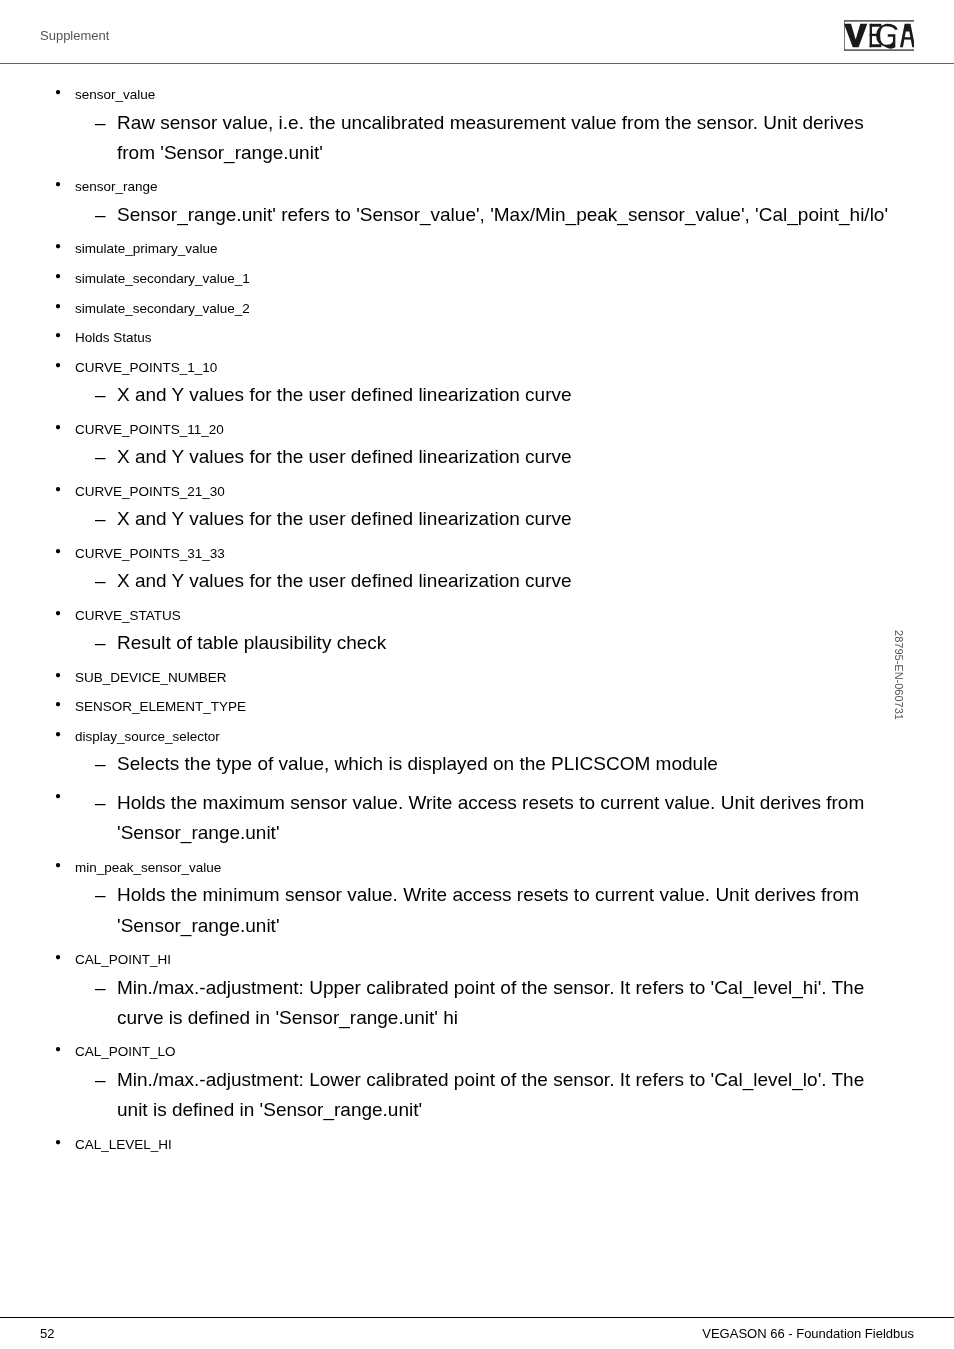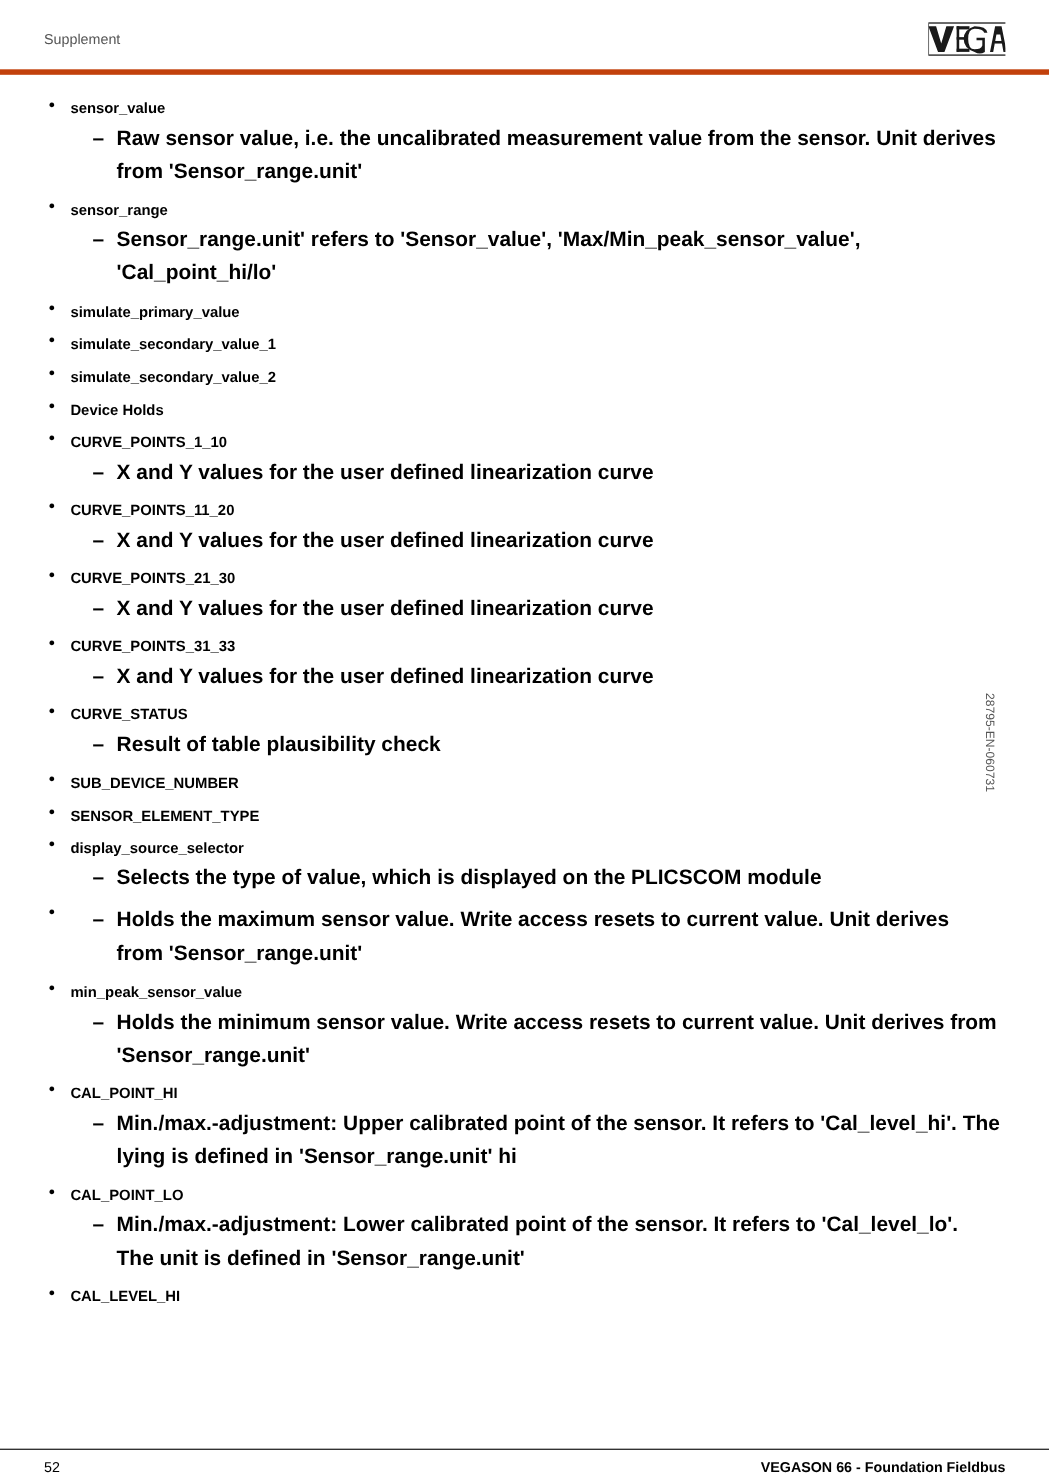--- a/index.html
+++ b/index.html
@@ -25,21 +25,21 @@
       position: relative;
       background: #ffffff;
     }
 
     
     .header {
       display: flex;
       justify-content: space-between;
       align-items: center;
       padding: 18px 40px 10px 40px;
-      border-bottom: 5px solid #c2410c;
+      border-bottom: 1px solid #c2410c;
       margin-bottom: 20px;
     }
 
     .header-title {
       font-size: 13px;
       color: #555555;
     }
 
     .logo {
       display: flex;
@@ -53,22 +53,21 @@
 
     
     .content {
       padding: 0 40px 60px 40px;
     }
 
     
     .main-list {
       list-style: none;
       padding: 0;
-      margin: 4px;
-      font-weight: bold;
+      margin: 15px;
     }
 
     .main-list > li {
       margin-bottom: 8px;
       position: relative;
       padding-left: 20px;
     }
 
     .main-list > li::before {
       content: "●";
@@ -121,21 +120,20 @@
     }
 
     .footer-page {
       font-size: 13px;
       color: #000000;
     }
 
     .footer-title {
       font-size: 13px;
       color: #000000;
-      font-weight: bold;
     }
 
     
     .side-text {
       position: absolute;
       right: 10px;
       top: 50%;
       transform: translateY(-50%) rotate(90deg);
       font-size: 11px;
       color: #555555;
@@ -188,21 +186,21 @@
         <li>
           <span class="item-title">simulate_primary_value</span>
         </li>
         <li>
           <span class="item-title">simulate_secondary_value_1</span>
         </li>
         <li>
           <span class="item-title">simulate_secondary_value_2</span>
         </li>
         <li>
-          <span class="item-title">Device Holds</span>
+          <span class="item-title">Holds Status</span>
         </li>
         <li>
           <span class="item-title">CURVE_POINTS_1_10</span>
           <ul class="sub-list">
             <li>X and Y values for the user defined linearization curve</li>
           </ul>
         </li>
         <li>
           <span class="item-title">CURVE_POINTS_11_20</span>
           <ul class="sub-list">
@@ -246,21 +244,21 @@
         </li>
         <li>
           <span class="item-title">min_peak_sensor_value</span>
           <ul class="sub-list">
             <li>Holds the minimum sensor value. Write access resets to current value. Unit derives from 'Sensor_range.unit'</li>
           </ul>
         </li>
         <li>
           <span class="item-title">CAL_POINT_HI</span>
           <ul class="sub-list">
-            <li>Min./max.-adjustment: Upper calibrated point of the sensor. It refers to 'Cal_level_hi'. The lying is defined in 'Sensor_range.unit' hi</li>
+            <li>Min./max.-adjustment: Upper calibrated point of the sensor. It refers to 'Cal_level_hi'. The curve is defined in 'Sensor_range.unit' hi</li>
           </ul>
         </li>
         <li>
           <span class="item-title">CAL_POINT_LO</span>
           <ul class="sub-list">
             <li>Min./max.-adjustment: Lower calibrated point of the sensor. It refers to 'Cal_level_lo'. The unit is defined in 'Sensor_range.unit'</li>
           </ul>
         </li>
         <li>
           <span class="item-title">CAL_LEVEL_HI</span>

